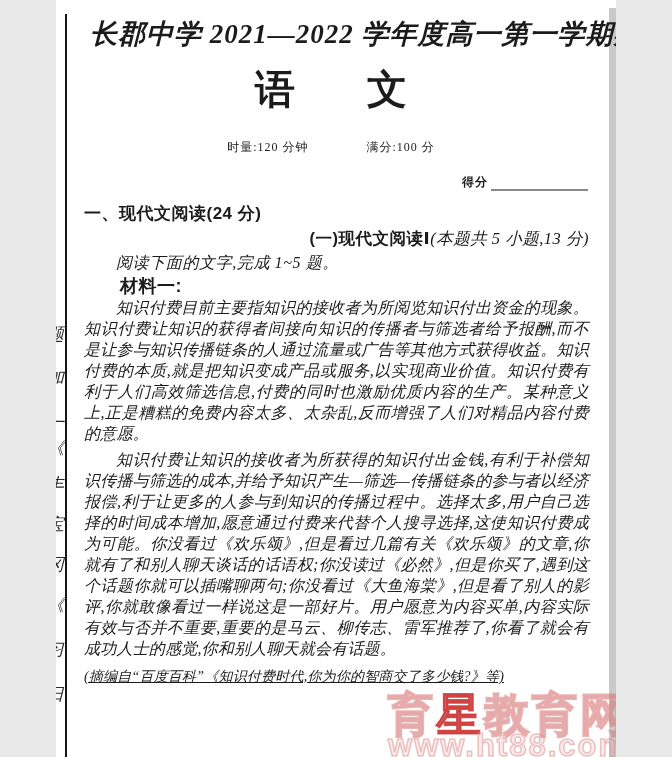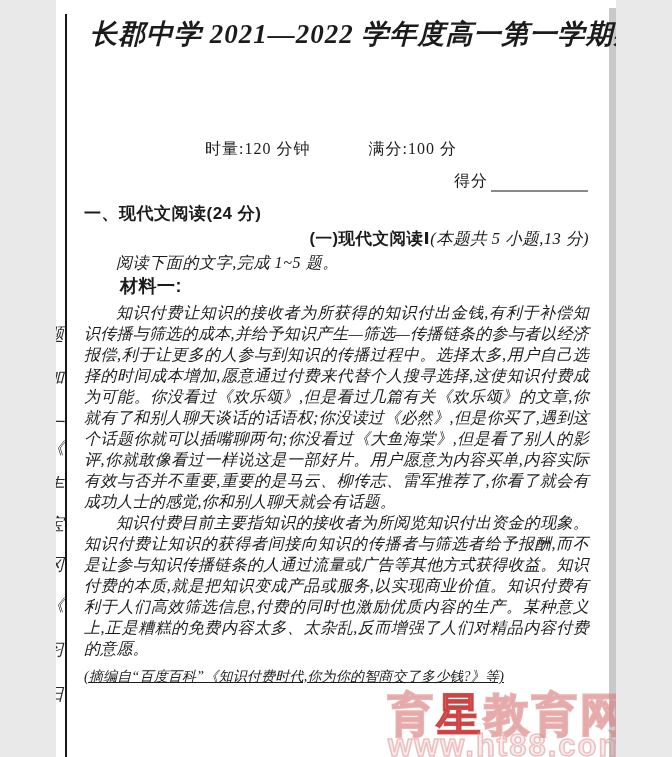--- a/index.html
+++ b/index.html
@@ -26,29 +26,29 @@
   }
   .subject{
     position:absolute;left:0;right:10px;top:62px;
     text-align:center;font-size:40px;font-weight:bold;
     font-family:"Liberation Sans","DejaVu Sans",sans-serif;
   }
   .subject .sch{display:inline-block;margin:0 36px;}
   .meta{
     position:absolute;left:0;right:10px;top:139px;
     display:flex;justify-content:center;gap:58px;
-    font-size:16px;letter-spacing:1px;
+    font-size:12px;letter-spacing:1px;
   }
   .score-row{
     position:absolute;top:171px;right:28px;
     display:flex;align-items:flex-end;
   }
   .score-label{
     font-family:"Liberation Sans","DejaVu Sans",sans-serif;
-    font-weight:normal;font-size:16px;letter-spacing:1px;
+    font-weight:bold;font-size:12px;letter-spacing:1px;
   }
   .score-line{display:inline-block;width:97px;height:18px;border-bottom:2px solid #8a8a8a;margin-left:3px;}
 
   
   .main{position:absolute;left:28px;right:27px;top:201px;}
   .h1row{
     font-family:"Liberation Sans","DejaVu Sans",sans-serif;
     font-weight:bold;font-size:17px;line-height:25px;letter-spacing:.5px;
   }
   .h2row{font-size:16.5px;line-height:24px;text-align:right;}
@@ -82,41 +82,44 @@
 <body>
 
 <div class="page">
 
   <div class="left-rule"></div>
   <div class="right-strip"></div>
   <div id="margin-glyphs"></div>
 
   <div class="title">长郡中学 2021—2022 学年度高一第一学期期末考试</div>
 
+  <div class="subject">
+    <span class="sch">语</span><span class="sch">文</span>
+  </div>
 
   <div class="meta">
     <span>时量:120 分钟</span>
     <span>满分:100 分</span>
   </div>
 
   <div class="score-row">
     <span class="score-label">得分</span>
     <span class="score-line"></span>
   </div>
 
   <div class="main">
     <div class="h1row">一、现代文阅读(24 分)</div>
     <div class="h2row">
       <span class="b">(一)现代文阅读Ⅰ</span><span class="r">(本题共 5 小题,13 分)</span>
     </div>
     <div class="instr">阅读下面的文字,完成 1~5 题。</div>
 
     <div class="mlabel">材料一:</div>
+    <p class="para">知识付费目前主要指知识的接收者为所阅览知识付出资金的现象。知识付费让知识的获得者间接向知识的传播者与筛选者给予报酬,而不是让参与知识传播链条的人通过流量或广告等其他方式获得收益。知识付费的本质,就是把知识变成产品或服务,以实现商业价值。知识付费有利于人们高效筛选信息,付费的同时也激励优质内容的生产。某种意义上,正是糟糕的免费内容太多、太杂乱,反而增强了人们对精品内容付费的意愿。</p>
     <p class="para gap">知识付费让知识的接收者为所获得的知识付出金钱,有利于补偿知识传播与筛选的成本,并给予知识产生—筛选—传播链条的参与者以经济报偿,利于让更多的人参与到知识的传播过程中。选择太多,用户自己选择的时间成本增加,愿意通过付费来代替个人搜寻选择,这使知识付费成为可能。你没看过《欢乐颂》,但是看过几篇有关《欢乐颂》的文章,你就有了和别人聊天谈话的话语权;你没读过《必然》,但是你买了,遇到这个话题你就可以插嘴聊两句;你没看过《大鱼海棠》,但是看了别人的影评,你就敢像看过一样说这是一部好片。用户愿意为内容买单,内容实际有效与否并不重要,重要的是马云、柳传志、雷军推荐了,你看了就会有成功人士的感觉,你和别人聊天就会有话题。</p>
-    <p class="para">知识付费目前主要指知识的接收者为所阅览知识付出资金的现象。知识付费让知识的获得者间接向知识的传播者与筛选者给予报酬,而不是让参与知识传播链条的人通过流量或广告等其他方式获得收益。知识付费的本质,就是把知识变成产品或服务,以实现商业价值。知识付费有利于人们高效筛选信息,付费的同时也激励优质内容的生产。某种意义上,正是糟糕的免费内容太多、太杂乱,反而增强了人们对精品内容付费的意愿。</p>
     <div class="attr">(摘编自“百度百科”《知识付费时代,你为你的智商交了多少钱?》等)</div>
 
   </div>
 
   <div class="wm">
     <div class="wm1"><span>育</span><span class="acc">星</span><span>教育网</span></div>
     <div class="wm2">www.ht88.com</div>
   </div>
 
 <span class="mglyph" style="top: 326px;">题</span>

